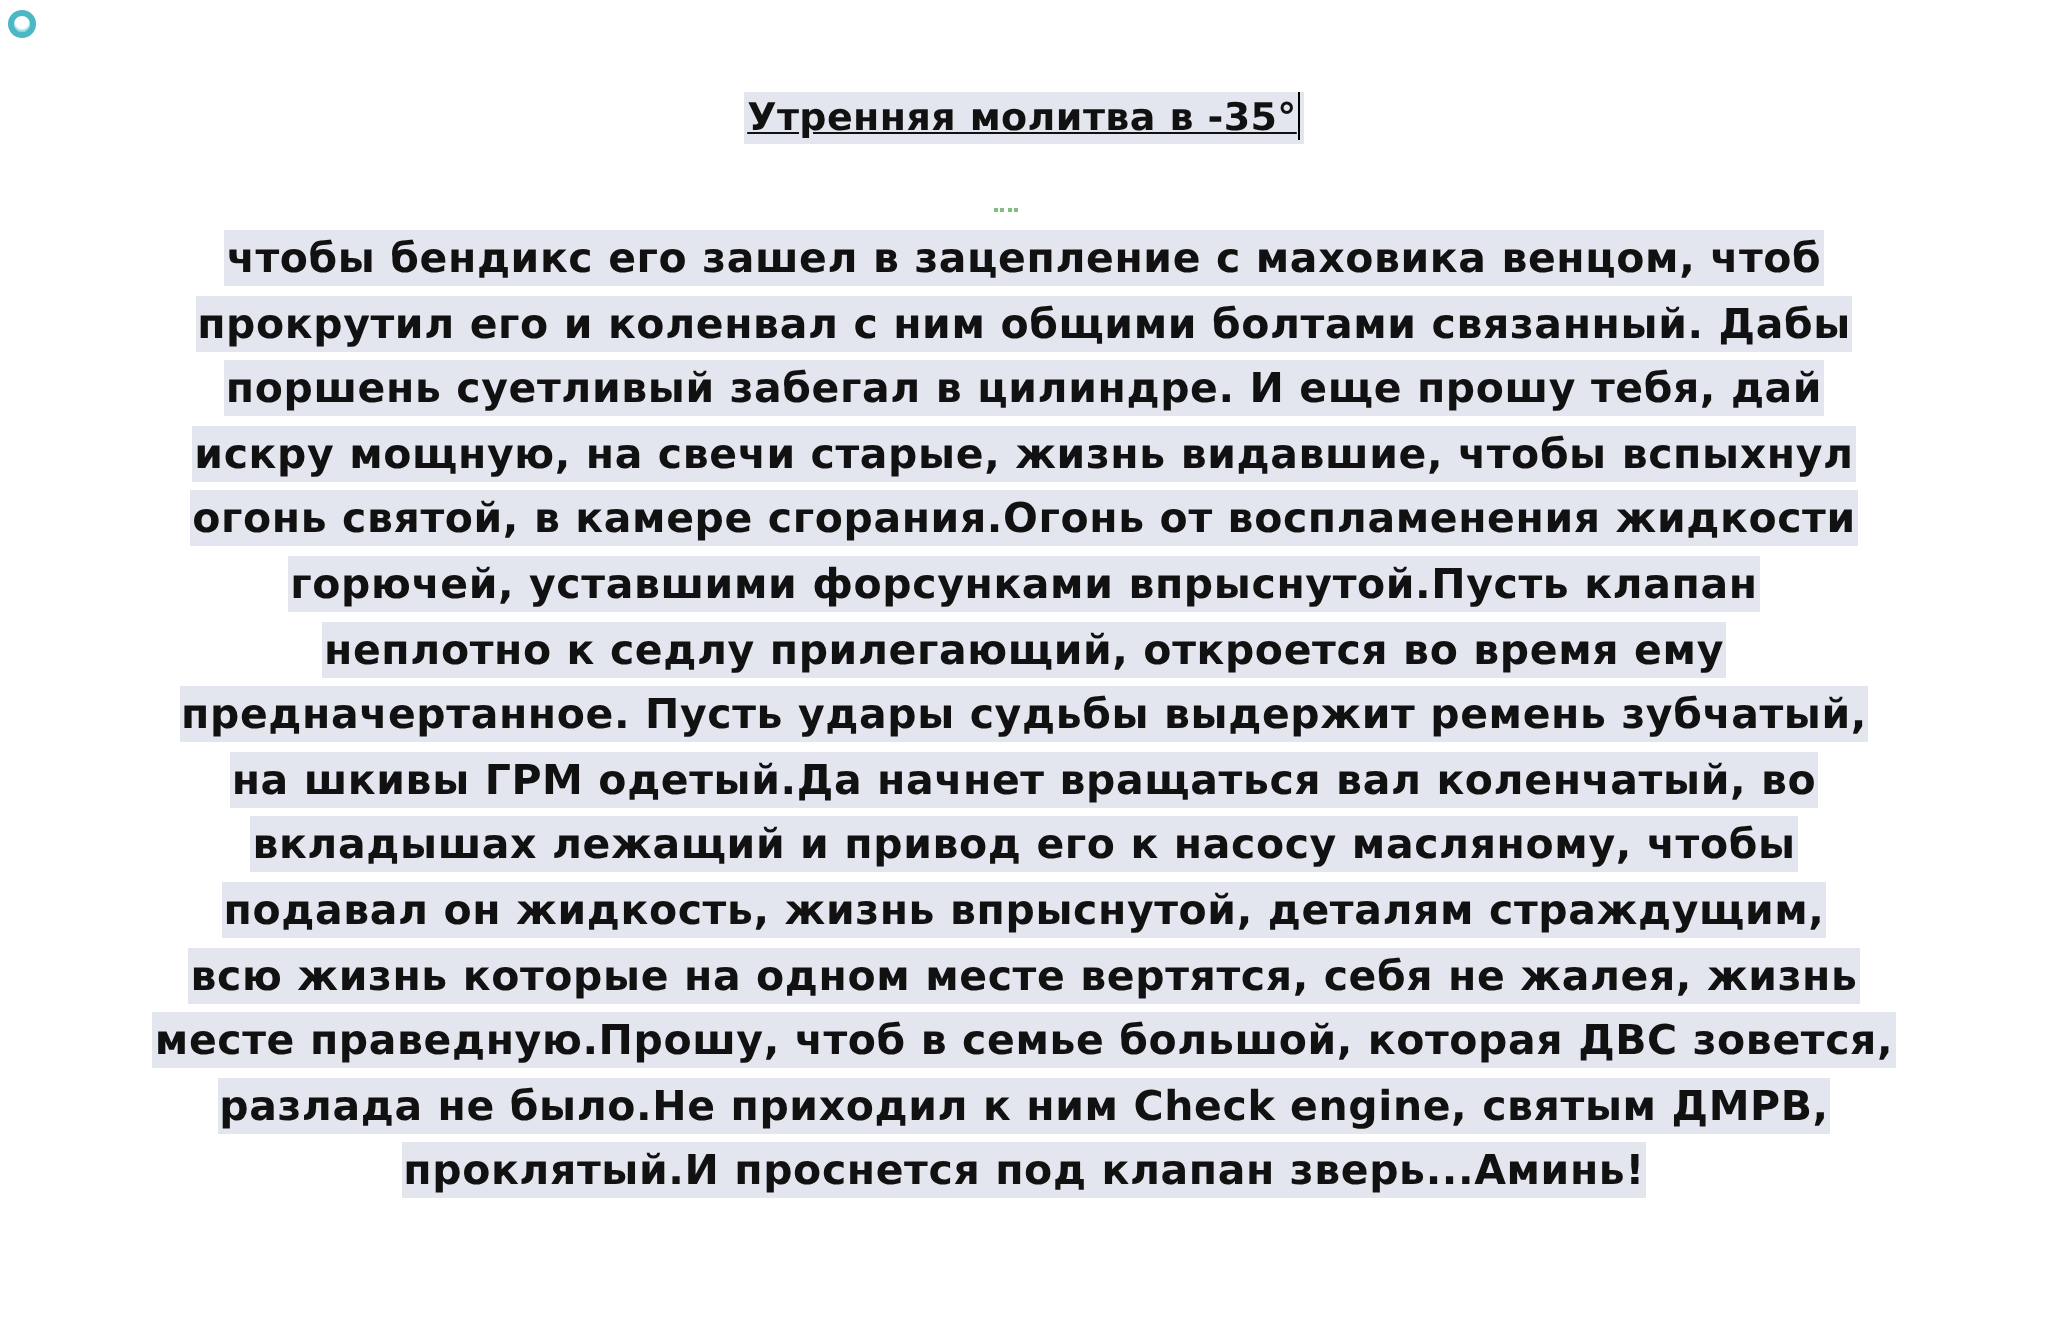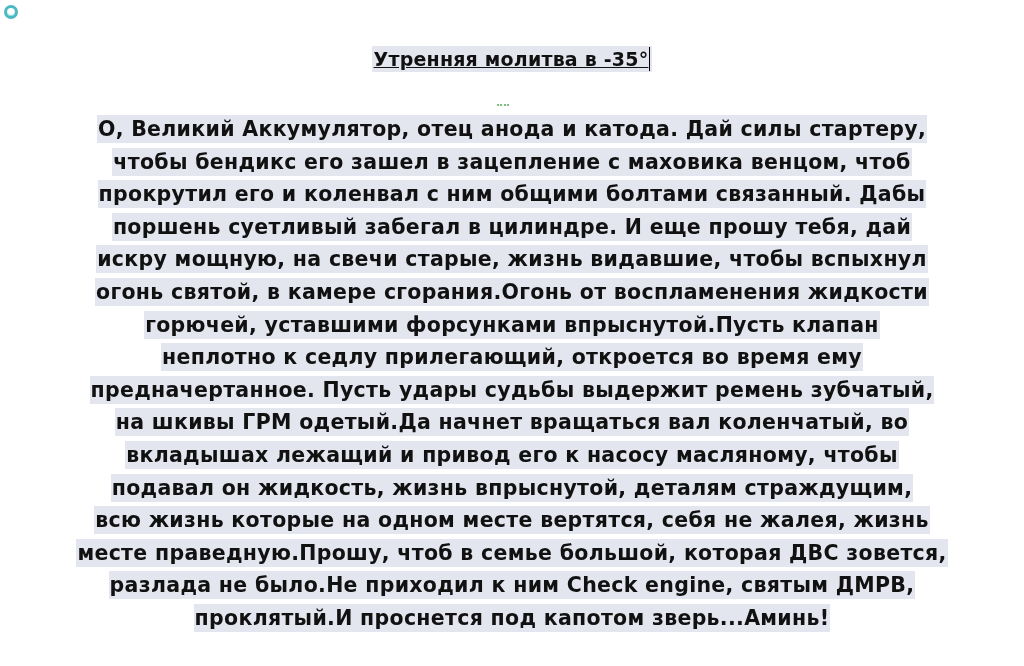--- a/index.html
+++ b/index.html
@@ -66,29 +66,28 @@
 
 <div class="app-icon"></div>
 
 <div class="title-wrap">
   <span class="title"><span>Утренняя молитва в -35°</span><span class="cursor"></span></span>
 </div>
 
 <div class="squiggle-mark"></div>
 
 <div class="body-text">
-  <div class="line"><span class="hl">О, Великий Аккумулятор, отец анода и катода. Дай силы стартеру,</span></div>
   <div class="line"><span class="hl">чтобы бендикс его зашел в зацепление с маховика венцом, чтоб</span></div>
   <div class="line"><span class="hl">прокрутил его и коленвал с ним общими болтами связанный. Дабы</span></div>
   <div class="line"><span class="hl">поршень суетливый забегал в цилиндре. И еще прошу тебя, дай</span></div>
   <div class="line"><span class="hl">искру мощную, на свечи старые, жизнь видавшие, чтобы вспыхнул</span></div>
   <div class="line"><span class="hl">огонь святой, в камере сгорания.Огонь от воспламенения жидкости</span></div>
   <div class="line"><span class="hl">горючей, уставшими форсунками впрыснутой.Пусть клапан</span></div>
   <div class="line"><span class="hl">неплотно к седлу прилегающий, откроется во время ему</span></div>
   <div class="line"><span class="hl">предначертанное. Пусть удары судьбы выдержит ремень зубчатый,</span></div>
   <div class="line"><span class="hl">на шкивы ГРМ одетый.Да начнет вращаться вал коленчатый, во</span></div>
   <div class="line"><span class="hl">вкладышах лежащий и привод его к насосу масляному, чтобы</span></div>
   <div class="line"><span class="hl">подавал он жидкость, жизнь впрыснутой, деталям страждущим,</span></div>
   <div class="line"><span class="hl">всю жизнь которые на одном месте вертятся, себя не жалея, жизнь</span></div>
   <div class="line"><span class="hl">месте праведную.Прошу, чтоб в семье большой, которая ДВС зовется,</span></div>
   <div class="line"><span class="hl">разлада не было.Не приходил к ним Check engine, святым ДМРВ,</span></div>
-  <div class="line"><span class="hl">проклятый.И проснется под капотом зверь...Аминь!</span></div>
+  <div class="line"><span class="hl">проклятый.И проснется под клапан зверь...Аминь!</span></div>
 </div>
 
 </body></html>

